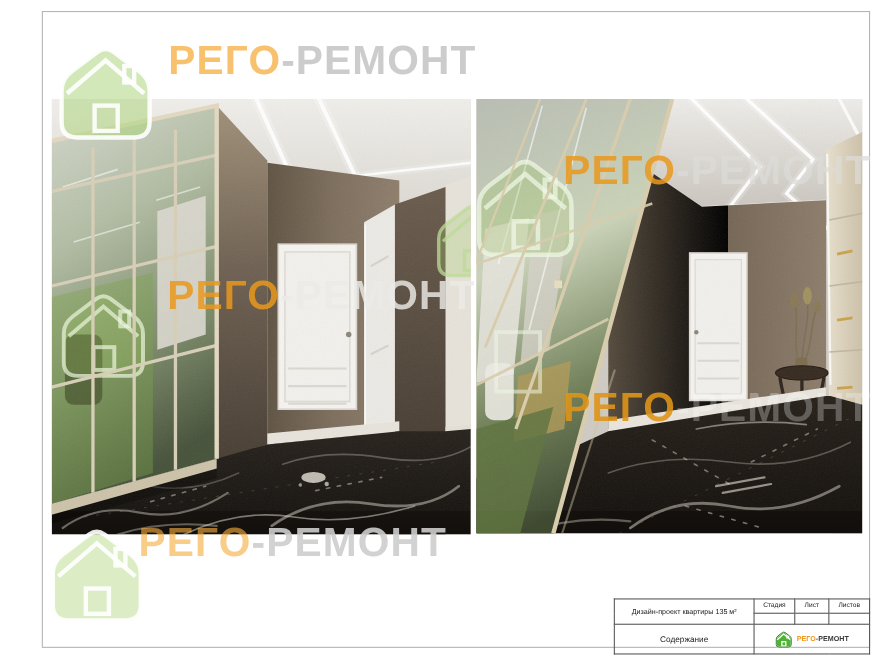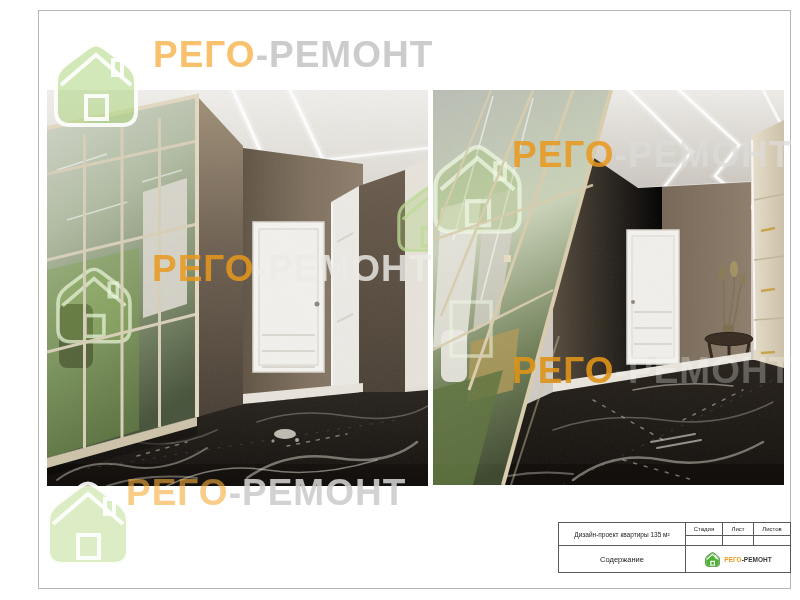--- a/index.html
+++ b/index.html
@@ -29,21 +29,21 @@
   .wm-img-right-mid .p2{color:rgba(250,250,250,0.28);}
   .wm-bottom{left:126px;top:474px;}
   .wm-bottom .p1{color:rgba(245,172,62,0.62);}
   .wm-bottom .p2{color:rgba(205,205,205,0.9);}
 
   .wm-house{position:absolute;pointer-events:none;}
   .wm-house-top{left:46px;top:26px;}
   .wm-house-bottom{left:38px;top:466px;}
 
   
-  .title-block{position:absolute;left:558px;top:522px;width:232px;height:50px;
+  .title-block{position:absolute;left:558px;top:544px;width:232px;height:50px;
       border-collapse:collapse;table-layout:fixed;}
   .title-block td{border:1px solid #5a5a5a;padding:0;text-align:center;
       vertical-align:middle;color:#222;overflow:hidden;}
   .tb-project{font-size:6.5px;}
   .tb-head{font-size:6px;height:12px;border-bottom-style:dashed;}
   .tb-val{height:9px;}
   .tb-content{font-size:7.5px;height:26px;}
   .tb-brand{height:26px;}
   .tb-brand-inner{display:flex;align-items:center;justify-content:center;gap:3px;}
   .tb-brand-text{font-size:6.5px;font-weight:700;}

